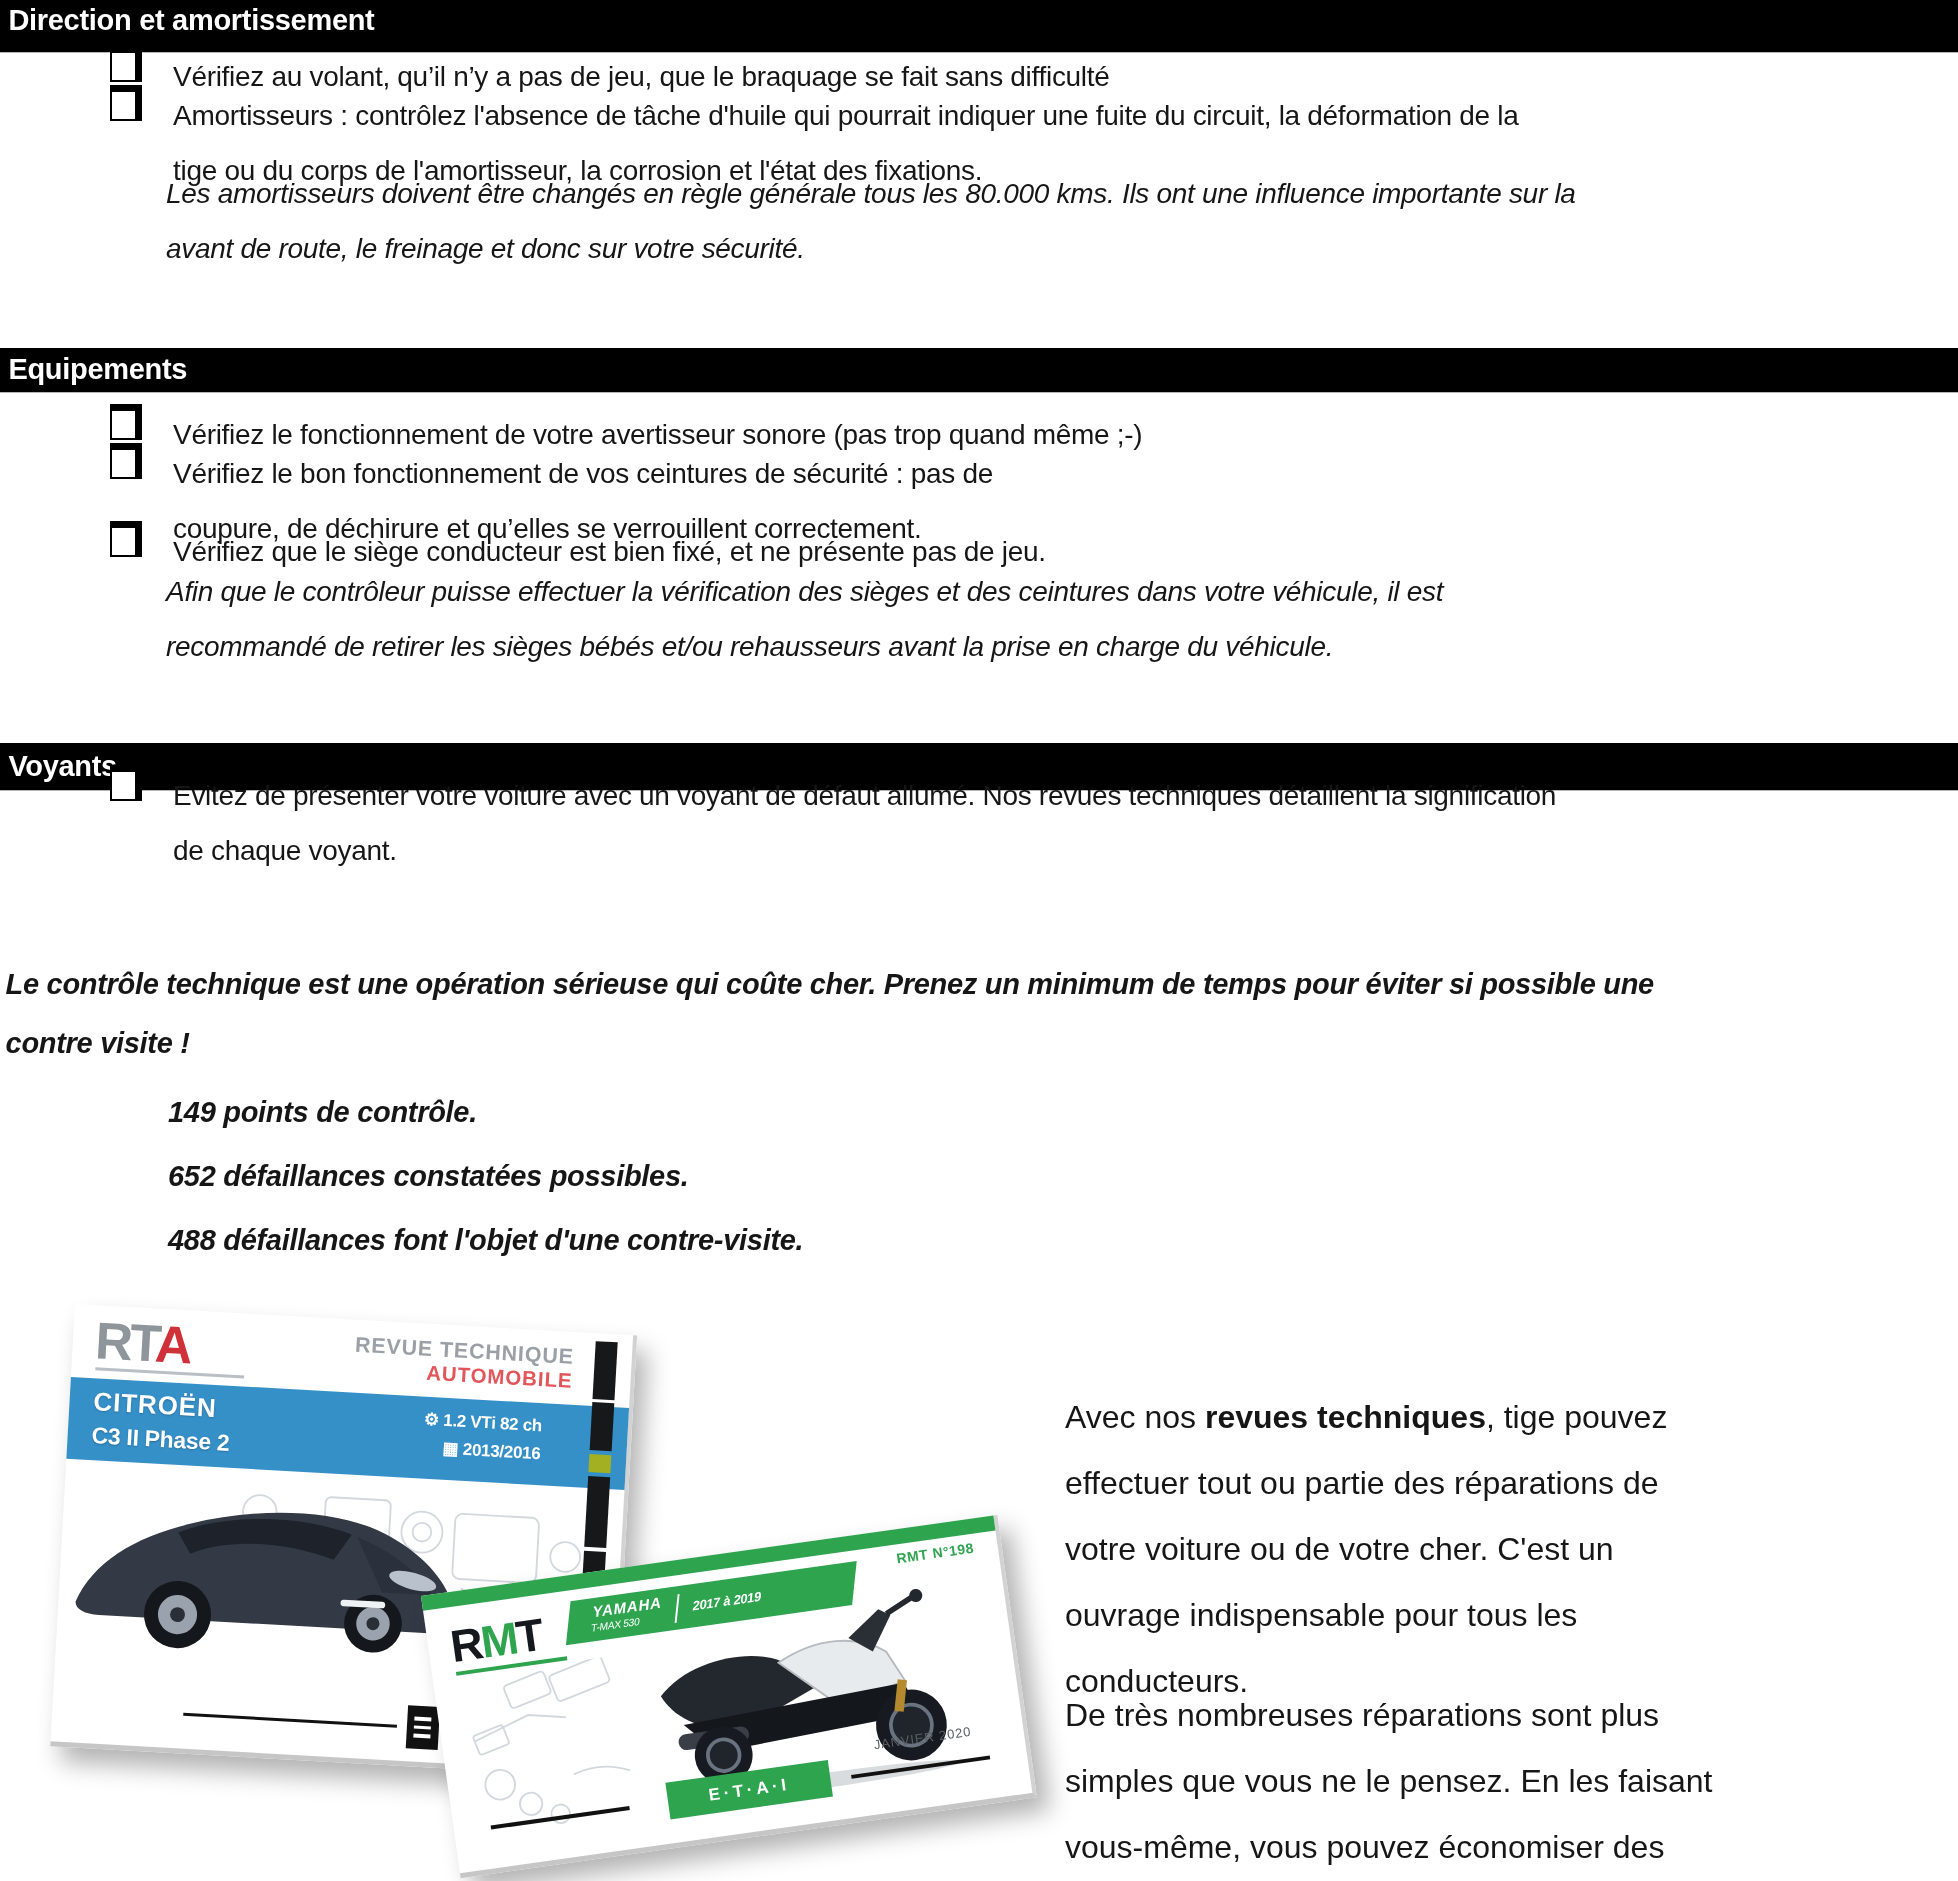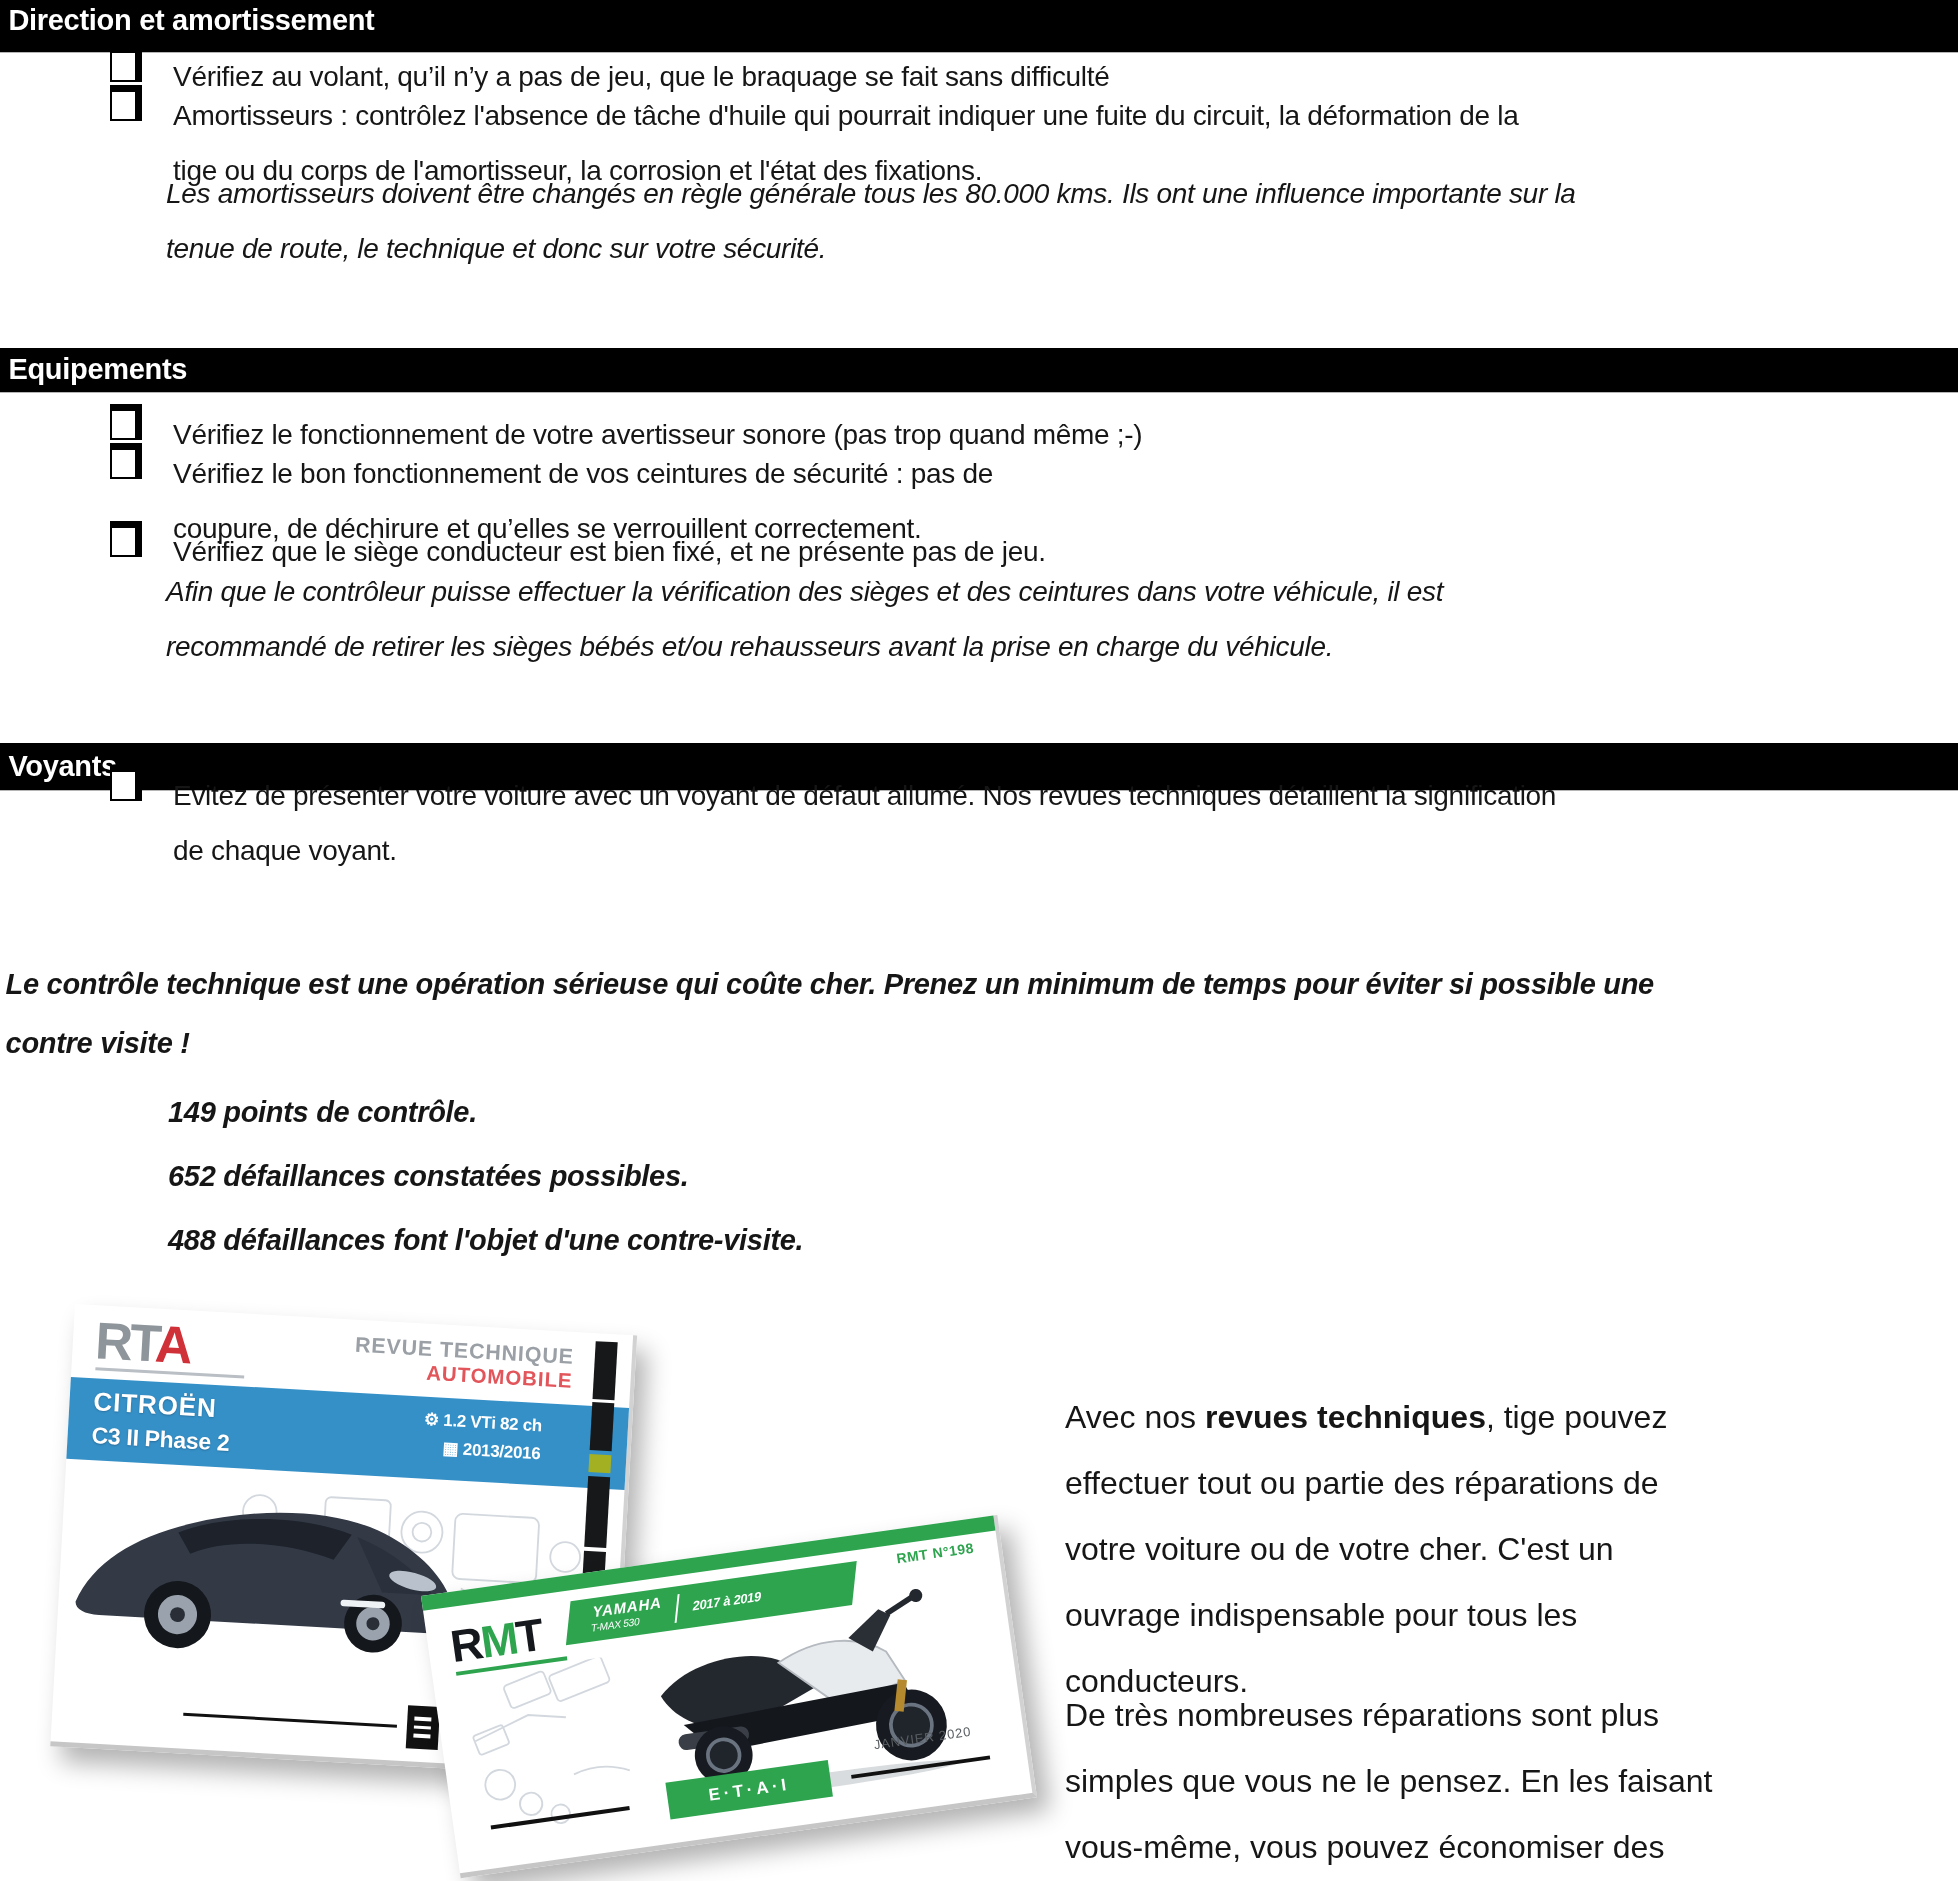--- a/index.html
+++ b/index.html
@@ -108,21 +108,21 @@
 <div class="check-row" style="top:80px;">
   <span class="cb"></span>
   <div>
     <div class="l">Amortisseurs : contrôlez l'absence de tâche d'huile qui pourrait indiquer une fuite du circuit, la déformation de la</div>
     <div class="l">tige ou du corps de l'amortisseur, la corrosion et l'état des fixations.</div>
   </div>
 </div>
 
 <div class="note" style="top:158px;">
   <div class="l">Les amortisseurs doivent être changés en règle générale tous les 80.000 kms. Ils ont une influence importante sur la</div>
-  <div class="l">tenue de route, le technique et donc sur votre sécurité.</div>
+  <div class="l">avant de route, le freinage et donc sur votre sécurité.</div>
 </div>
 
 <div class="bar" style="top:348px;height:45px;line-height:43px;">
   <span>Equipements</span>
 </div>
 
 <div class="check-row" style="top:399px;">
   <span class="cb"></span>
   <div>
     <div class="l">Vérifiez le fonctionnement de votre avertisseur sonore (pas trop quand même ;-)</div>

